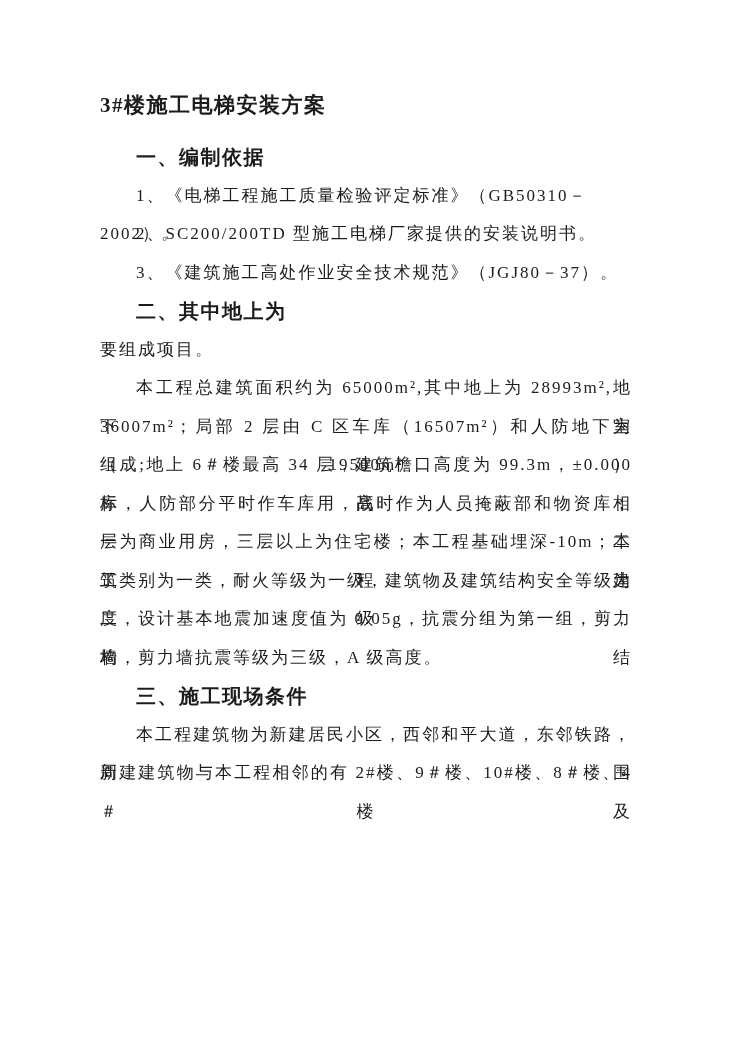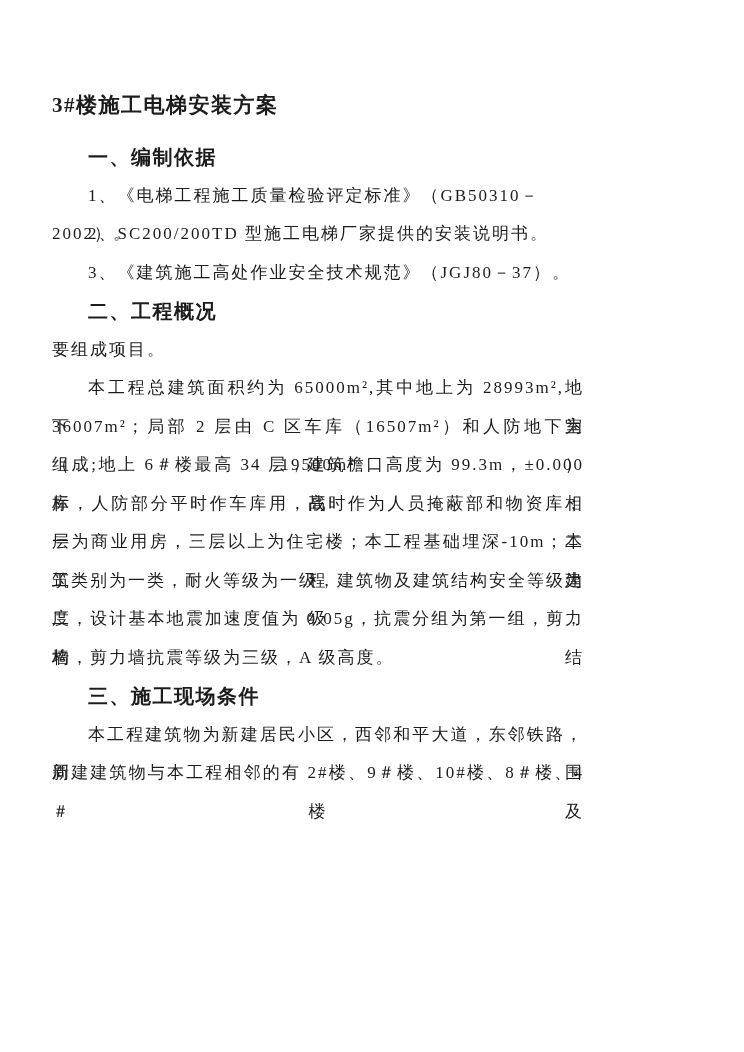--- a/index.html
+++ b/index.html
@@ -11,21 +11,21 @@
     position: relative;
     width: 744px;
     height: 1052px;
     background: #ffffff;
     overflow: hidden;
     font-family: "Liberation Serif", "DejaVu Serif", serif;
     color: #1c1c1c;
   }
   .content {
     box-sizing: border-box;
-    padding: 90px 100px 0 52px;
+    padding: 90px 100px 0 100px;
     font-family: Liberation Serif, serif;
   }
   .doc-title {
     font-size: 21px;
     font-weight: bold;
     line-height: 30px;
     letter-spacing: 1.5px;
     margin-bottom: 18px;
     white-space: nowrap;
   }
@@ -55,21 +55,21 @@
 <body>
 
 <div class="page">
   <div class="content">
     <div class="doc-title">3#楼施工电梯安装方案</div>
     <div id="blocks">
         <div class="line heading indent">一、编制依据</div>
         <div class="line indent">1、《电梯工程施工质量检验评定标准》（GB50310－2002）。</div>
         <div class="line indent">2、SC200/200TD 型施工电梯厂家提供的安装说明书。</div>
         <div class="line indent">3、《建筑施工高处作业安全技术规范》（JGJ80－37）。</div>
-        <div class="line heading indent">二、工程概况</div>
+        <div class="line heading indent">二、其中地上为</div>
         <div class="line">要组成项目。</div>
         <div class="line indent fill">本工程总建筑面积约为 65000m²,其中地上为 28993m²,地下为</div>
         <div class="line fill">36007m²；局部 2 层由 C 区车库（16507m²）和人防地下室（19500m²）</div>
         <div class="line fill">组成;地上 6＃楼最高 34 层，建筑檐口高度为 99.3m，±0.000 标高相</div>
         <div class="line fill">库，人防部分平时作车库用，战时作为人员掩蔽部和物资库；一、二</div>
         <div class="line fill">层为商业用房，三层以上为住宅楼；本工程基础埋深-10m；本工程建</div>
         <div class="line fill">筑类别为一类，耐火等级为一级，建筑物及建筑结构安全等级为二级，</div>
         <div class="line fill">度，设计基本地震加速度值为 0.05g，抗震分组为第一组，剪力墙结</div>
         <div class="line">构，剪力墙抗震等级为三级，A 级高度。</div>
         <div class="line heading indent">三、施工现场条件</div>

